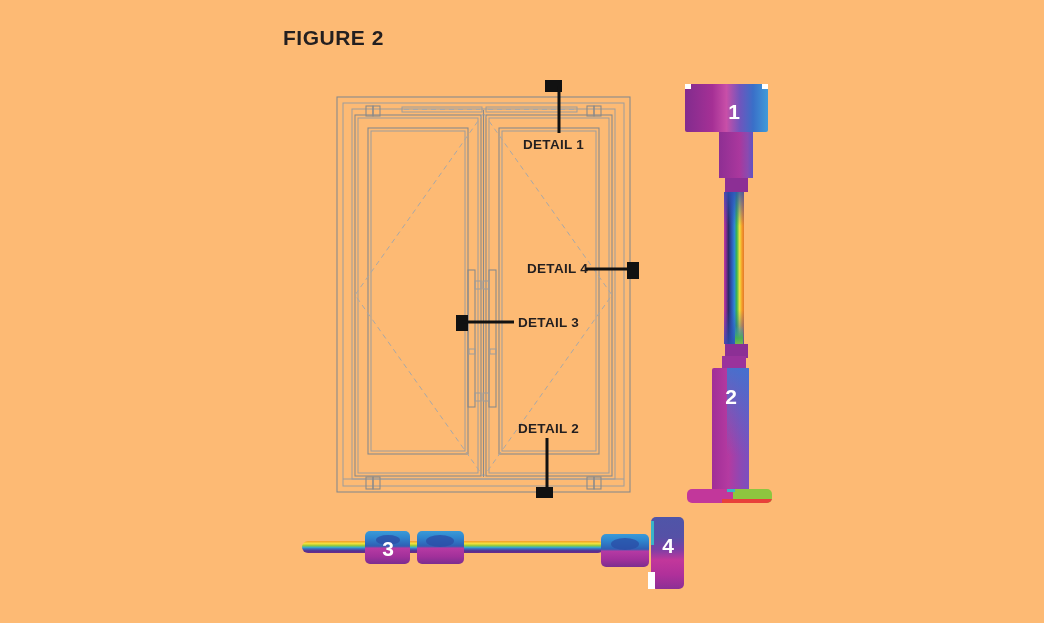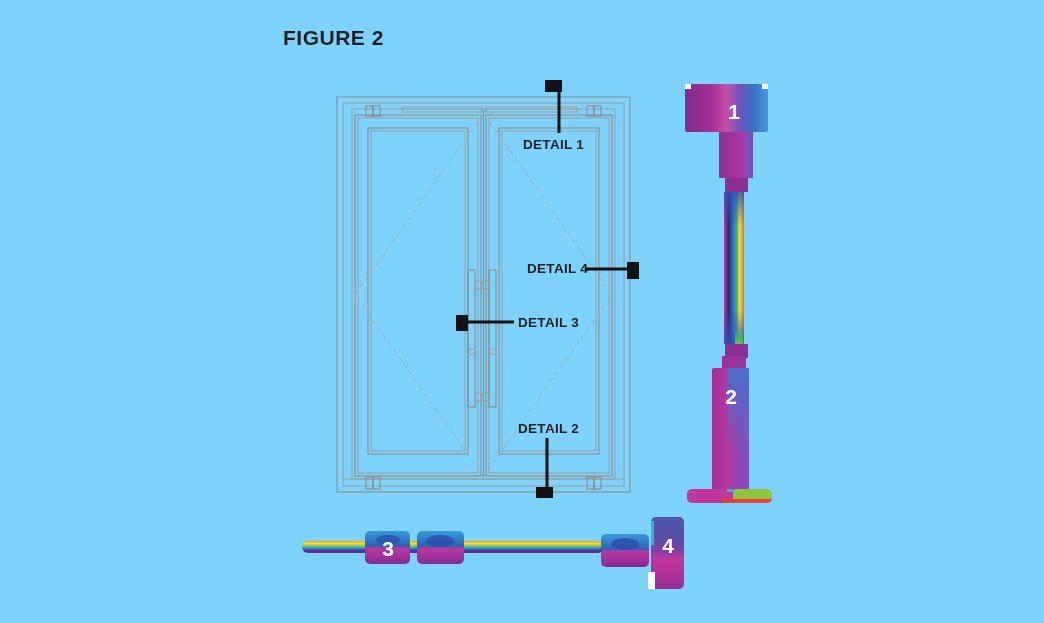--- a/index.html
+++ b/index.html
@@ -1,20 +1,20 @@
 <!DOCTYPE html>
 <html><head>
 <meta charset="utf-8">
 <style>
   html, body { margin: 0; padding: 0; background: #ffffff; }
   .canvas {
     position: relative;
     width: 1044px;
     height: 623px;
-    background: #7dd3fc;
+    background: #fdba74;
     overflow: hidden;
     font-family: "Liberation Sans", sans-serif;
   }
   svg { position: absolute; inset: 0; display: block; }
   text { font-family: "Liberation Sans", sans-serif; }
   .fig-title { font-size: 21px; font-weight: 700; fill: #231f20; letter-spacing: 0.5px; }
   .detail-label { font-size: 13.5px; font-weight: 700; fill: #231f20; letter-spacing: 0.3px; }
   .section-num { font-size: 21px; font-weight: 700; fill: #ffffff; text-anchor: middle; }
   .lw  { stroke: #8a8a8a; fill: none; stroke-width: 1.1; }
   .lw2 { stroke: #9c9c9c; fill: none; stroke-width: 1; }

